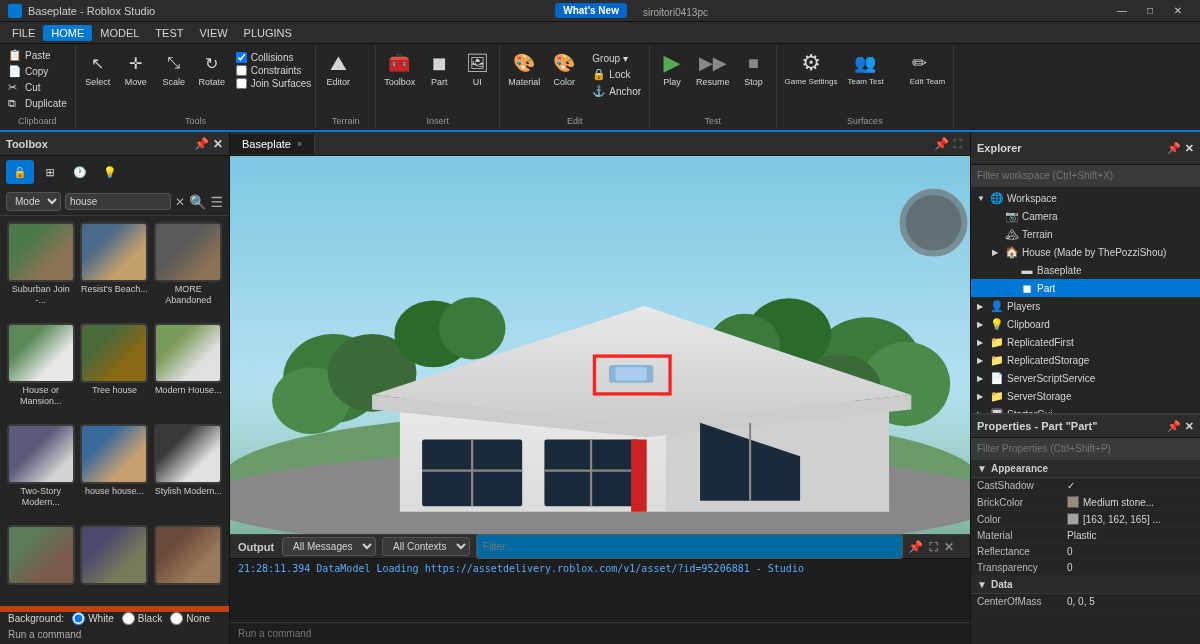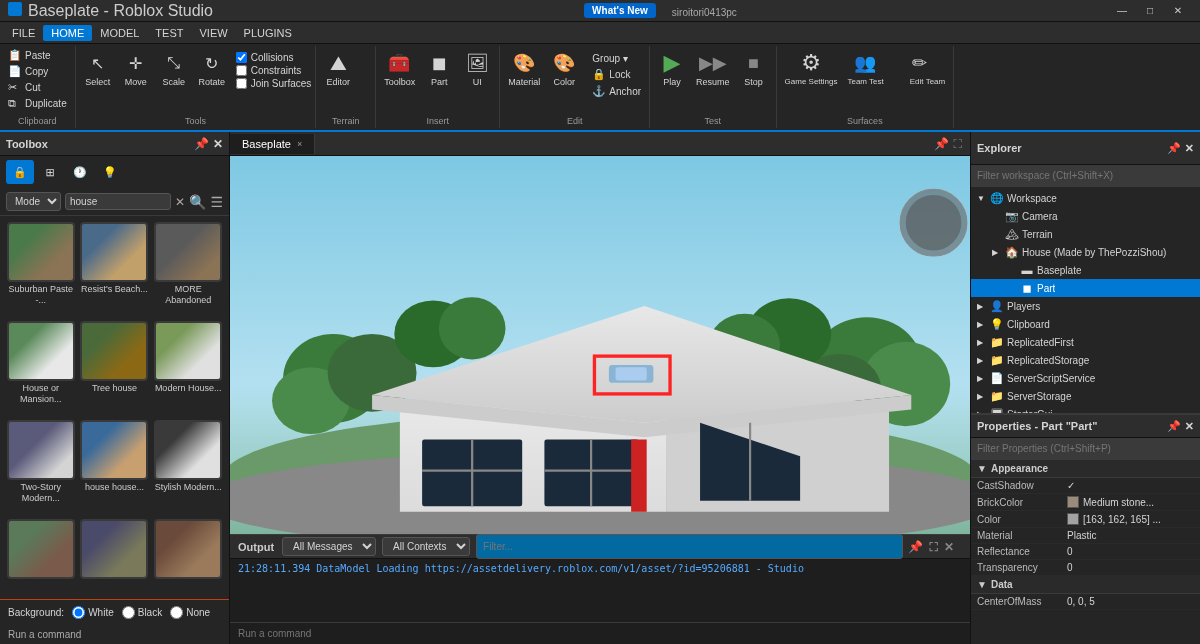--- a/index.html
+++ b/index.html
@@ -1,20 +1,20 @@
 <!DOCTYPE html>
 <html><head>
   <meta charset="utf-8">
   <style>
     * { box-sizing: border-box; margin: 0; padding: 0; }
     body { font-family: 'Segoe UI', Arial, sans-serif; font-size: 11px; background: #1e1e1e; color: #d4d4d4; overflow: hidden; width: 1200px; height: 644px; }
 
     
     #titlebar { height: 22px; background: #2d2d2d; display: flex; align-items: center; justify-content: space-between; padding: 0 8px; border-bottom: 1px solid #111; }
-    #titlebar .title { font-size: 16px; color: #ccc; display: flex; align-items: flex-start; gap: 6px; }
+    #titlebar .title { font-size: 11px; color: #ccc; display: flex; align-items: center; gap: 6px; }
     #titlebar .title .app-icon { width: 14px; height: 14px; background: #0078d4; border-radius: 2px; display: inline-block; }
     #titlebar .win-controls { display: flex; gap: 0; }
     #titlebar .win-controls span { width: 28px; height: 22px; display: flex; align-items: center; justify-content: center; font-size: 10px; color: #ccc; cursor: pointer; }
 
     
     #menubar { height: 22px; background: #2d2d2d; display: flex; align-items: center; padding: 0 4px; border-bottom: 1px solid #111; }
     #menubar .menu-item { padding: 2px 8px; font-size: 11px; color: #d4d4d4; cursor: pointer; border-radius: 2px; }
     #menubar .menu-item:hover, #menubar .menu-item.active { background: #0078d4; color: white; }
 
     
@@ -42,21 +42,21 @@
     .toolbox-tab.active { background: #0078d4; }
     #toolbox-search { display: flex; align-items: center; gap: 4px; padding: 4px 6px; border-bottom: 1px solid #3a3a3a; }
     #toolbox-search-bar { display: flex; align-items: center; gap: 4px; flex: 1; }
     .models-dropdown { background: #3a3a3a; color: #d4d4d4; border: 1px solid #555; border-radius: 3px; padding: 2px 4px; font-size: 10px; width: 55px; }
     .search-input-wrap { flex: 1; display: flex; align-items: center; background: #3a3a3a; border: 1px solid #555; border-radius: 3px; padding: 2px 4px; }
     .search-input-wrap input { background: none; border: none; outline: none; color: #d4d4d4; font-size: 10px; width: 100%; }
     .toolbox-grid { display: grid; grid-template-columns: repeat(3, 1fr); gap: 4px; padding: 6px; overflow-y: auto; flex: 1; }
     .toolbox-item { display: flex; flex-direction: column; align-items: center; cursor: pointer; }
     .ti-img { width: 68px; height: 60px; border: 2px solid #3a3a3a; border-radius: 4px; overflow: hidden; display: flex; align-items: center; justify-content: center; background: #1a1a1a; }
     .ti-label { font-size: 9px; color: #ccc; text-align: center; margin-top: 2px; line-height: 1.2; word-break: break-word; max-width: 68px; }
-    #toolbox-footer { padding: 6px 8px; border-top: 1px solid #c2410c; display: flex; align-items: center; gap: 8px; font-size: 10px; }
+    #toolbox-footer { padding: 0 8px; border-top: 6px solid #c2410c; display: flex; align-items: center; gap: 8px; font-size: 10px; }
     #toolbox-footer label { display: flex; align-items: center; gap: 3px; cursor: pointer; }
     #run-command { padding: 4px 8px; font-size: 10px; color: #aaa; }
 
     
     #center { flex: 1; display: flex; flex-direction: column; background: #1a1a1a; }
     #viewport-tabs { height: 24px; background: #2d2d2d; display: flex; align-items: center; border-bottom: 1px solid #111; }
     .vp-tab { padding: 4px 12px; font-size: 11px; color: #ccc; cursor: pointer; border-right: 1px solid #3a3a3a; display: flex; align-items: center; gap: 6px; }
     .vp-tab.active { background: #1e1e1e; color: white; }
     .vp-tab .close-tab { font-size: 9px; color: #999; cursor: pointer; }
     #viewport { flex: 1; position: relative; overflow: hidden; background: linear-gradient(180deg, #87CEEB 0%, #a8dff0 40%, #6aaa6a 70%, #4a8a4a 100%); }
@@ -341,21 +341,21 @@
         </div>
         <span style="cursor:pointer;font-size:12px;color:#aaa;">✕</span>
         <span style="cursor:pointer;font-size:14px;color:#aaa;">🔍</span>
         <span style="cursor:pointer;font-size:14px;color:#aaa;">☰</span>
       </div>
     </div>
     <div class="toolbox-grid">
 
     <div class="toolbox-item">
           <div class="ti-img thumb-suburban"></div>
-          <div class="ti-label">Suburban Paste -...</div>
+          <div class="ti-label">Suburban Join -...</div>
         </div>
         <div class="toolbox-item">
           <div class="ti-img thumb-beach"></div>
           <div class="ti-label">Resist's Beach...</div>
         </div>
         <div class="toolbox-item">
           <div class="ti-img thumb-abandoned"></div>
           <div class="ti-label">MORE Abandoned</div>
         </div>
         <div class="toolbox-item">

